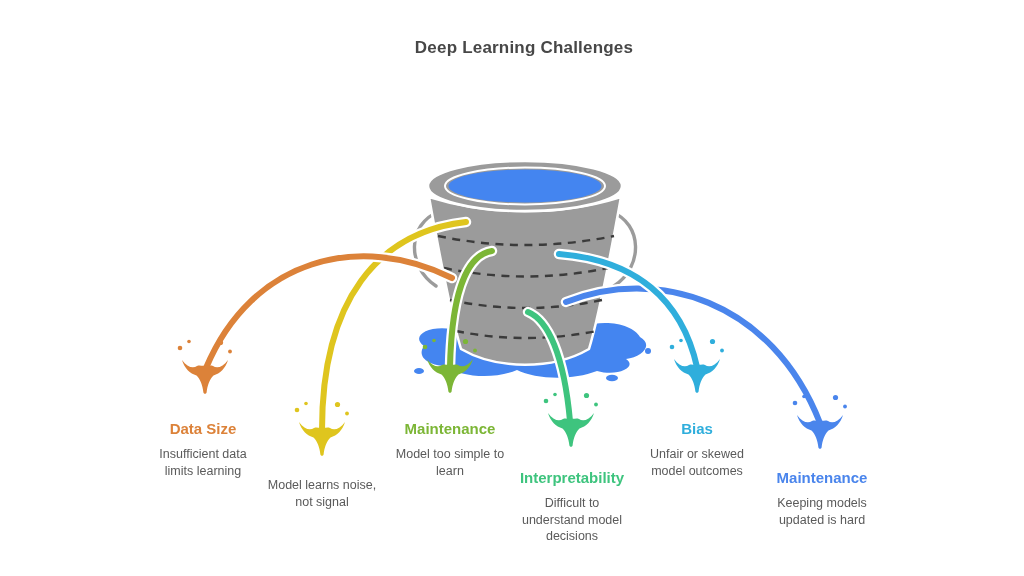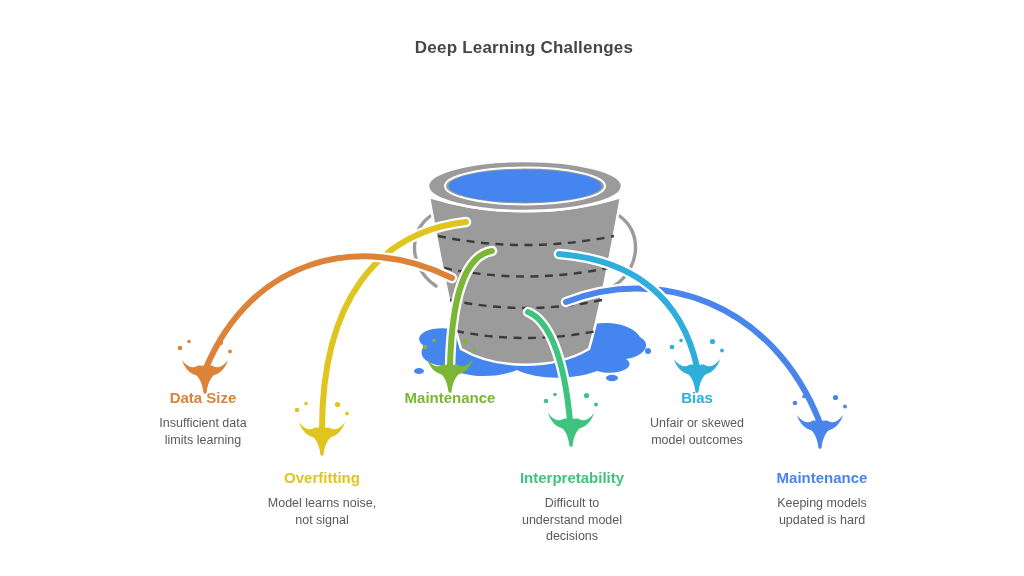--- a/index.html
+++ b/index.html
@@ -22,21 +22,21 @@
     position:absolute;width:150px;text-align:center;
   }
   .challenge .heading{
     font-size:15px;font-weight:bold;line-height:18px;
   }
   .challenge .desc{
     margin-top:8px;
     font-size:12.5px;line-height:1.32;color:#5A5A5A;
     white-space:pre-line;
   }
-  .rowA{top:389px;}
+  .rowA{top:420px;}
   .rowB{top:469px;}
   #c-data-size{left:128px;}
   #c-overfitting{left:247px;}
   #c-underfitting{left:375px;}
   #c-interpretability{left:497px;}
   #c-bias{left:622px;}
   #c-maintenance{left:747px;}
 </style>
 </head>
 <body>
@@ -132,27 +132,28 @@
 
   <div class="title" style="color: rgb(71, 71, 71);">Deep Learning Challenges</div>
 
   <div id="c-data-size" class="challenge rowA">
     <div class="heading" style="color: rgb(220, 130, 57);">Data Size</div>
     <div class="desc" style="color: rgb(90, 90, 90); text-align: center;">Insufficient data
 limits learning</div>
   </div>
 
   <div id="c-overfitting" class="challenge rowB">
-    <div class="heading" style="color: rgb(223, 197, 30);">Overfitting</div>
     <div class="desc" style="color: rgb(90, 90, 90); margin-top: 8px;">Model learns noise,
 not signal</div>
   </div>
 
   <div id="c-underfitting" class="challenge rowA">
     <div class="heading" style="color: rgb(124, 182, 54);">Maintenance</div>
+    <div class="desc" style="color: rgb(90, 90, 90);">Model too simple to
+learn</div>
   </div>
 
   <div id="c-interpretability" class="challenge rowB">
     <div class="heading" style="color: rgb(62, 196, 126);">Interpretability</div>
     <div class="desc" style="color: rgb(90, 90, 90);">Difficult to
 understand model
 decisions</div>
   </div>
 
   <div id="c-maintenance" class="challenge rowB">

